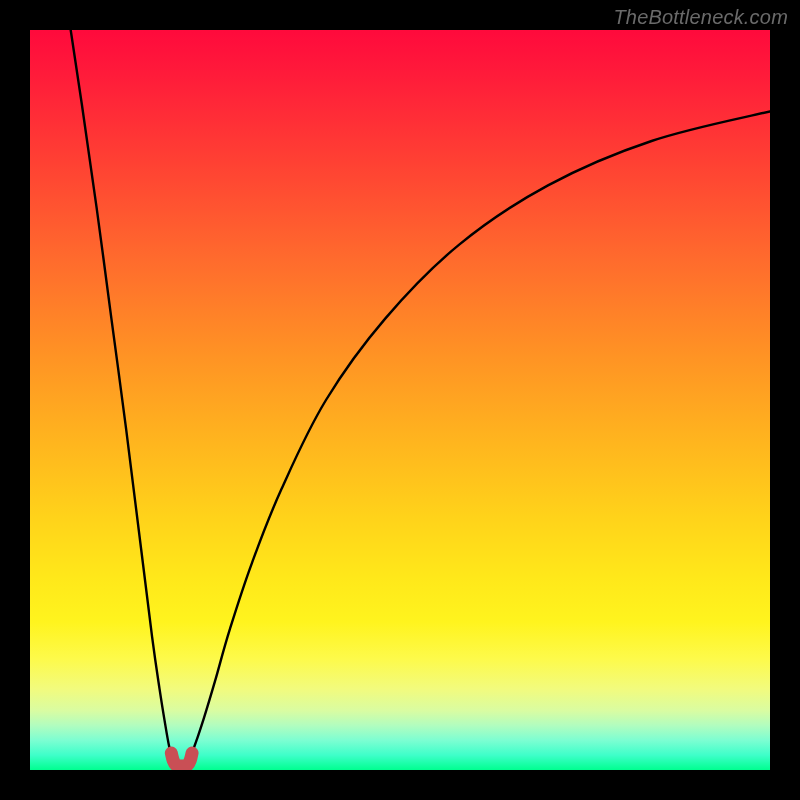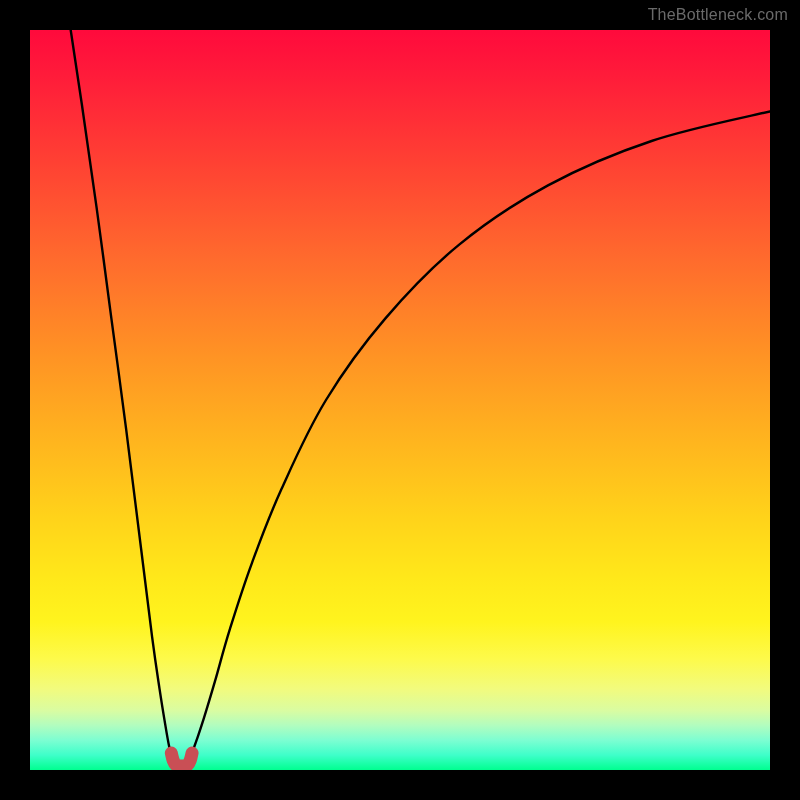--- a/index.html
+++ b/index.html
@@ -45,24 +45,25 @@
       #7cfed2 96%,
       #3effc9 98%,
       #00ff90 100%
     );
   }
   .watermark {
     position: absolute;
     top: 6px;
     right: 12px;
     color: #6a6a6a;
-    font-size: 16px;
+    font-size: 20px;
     font-weight: 500;
     letter-spacing: 0.2px;
     user-select: none;
+    font-style: italic;
   }
   svg.curves {
     position: absolute;
     left: 0; top: 0;
     width: 740px;
     height: 740px;
   }
 </style>
 </head>
 <body>

